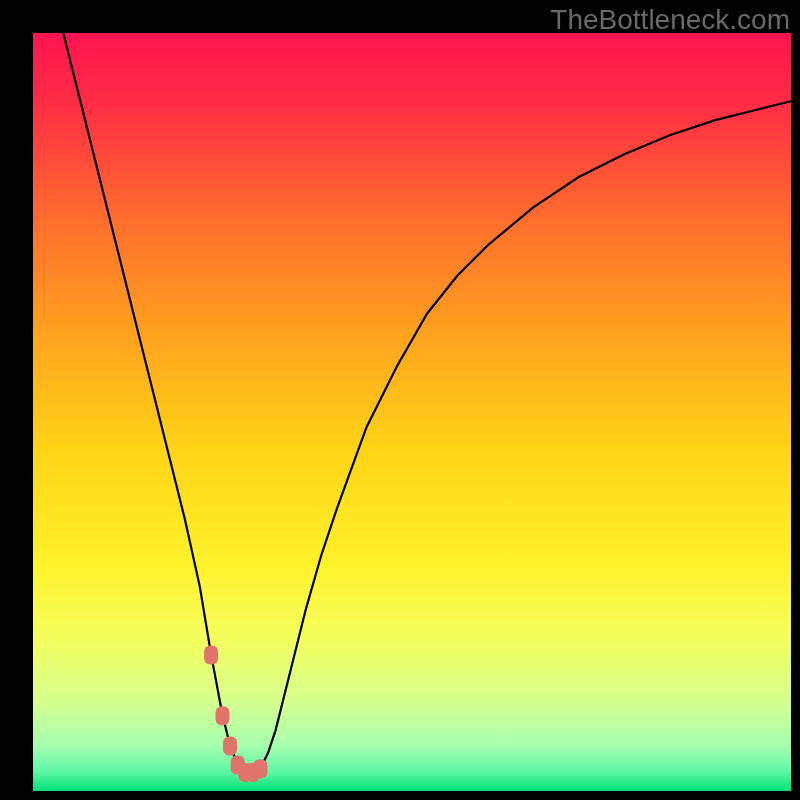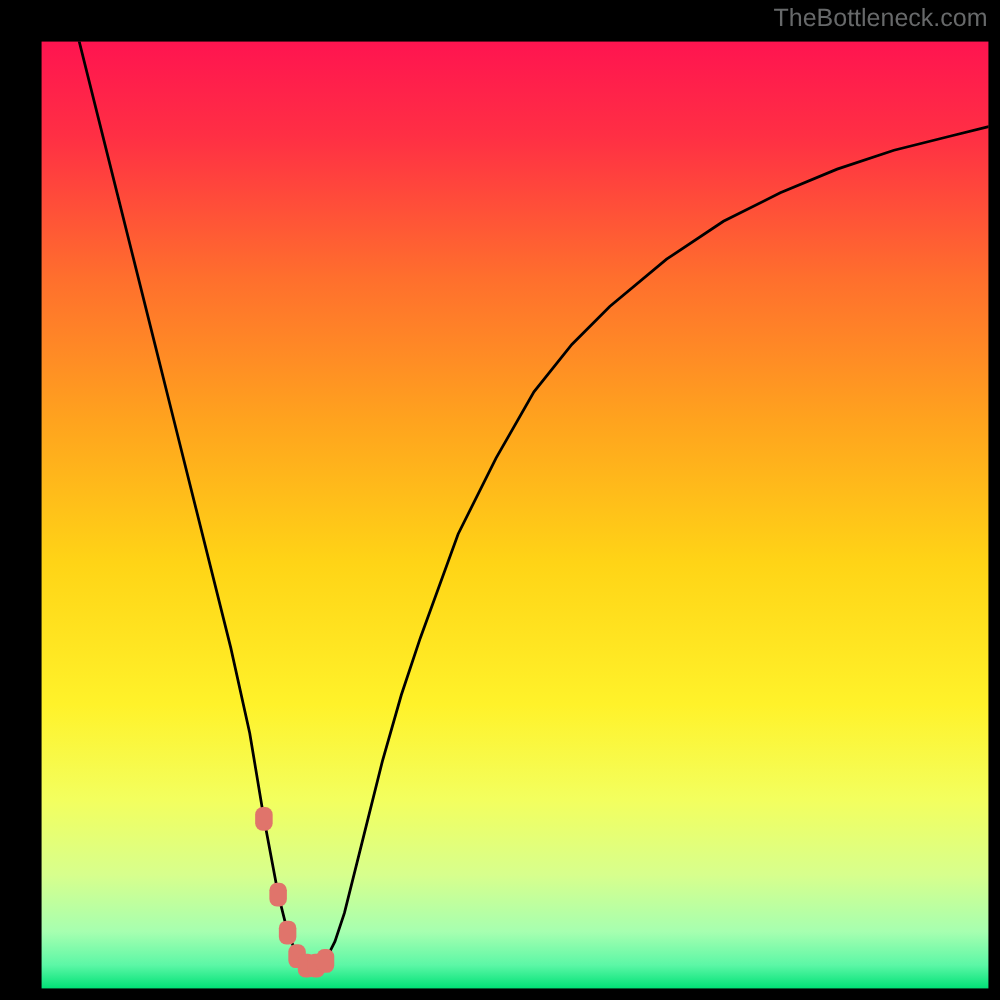--- a/index.html
+++ b/index.html
@@ -27,21 +27,21 @@
   .plot svg {
     display: block;
     width: 758px;
     height: 758px;
   }
   .watermark {
     position: absolute;
     top: 4px;
     right: 10px;
     font-family: Arial, Helvetica, sans-serif;
-    font-size: 20px;
+    font-size: 28px;
     font-weight: 400;
     color: #67696a;
     letter-spacing: 0px;
     user-select: none;
   }
 </style>
 </head>
 <body>
 
 <div class="frame">

